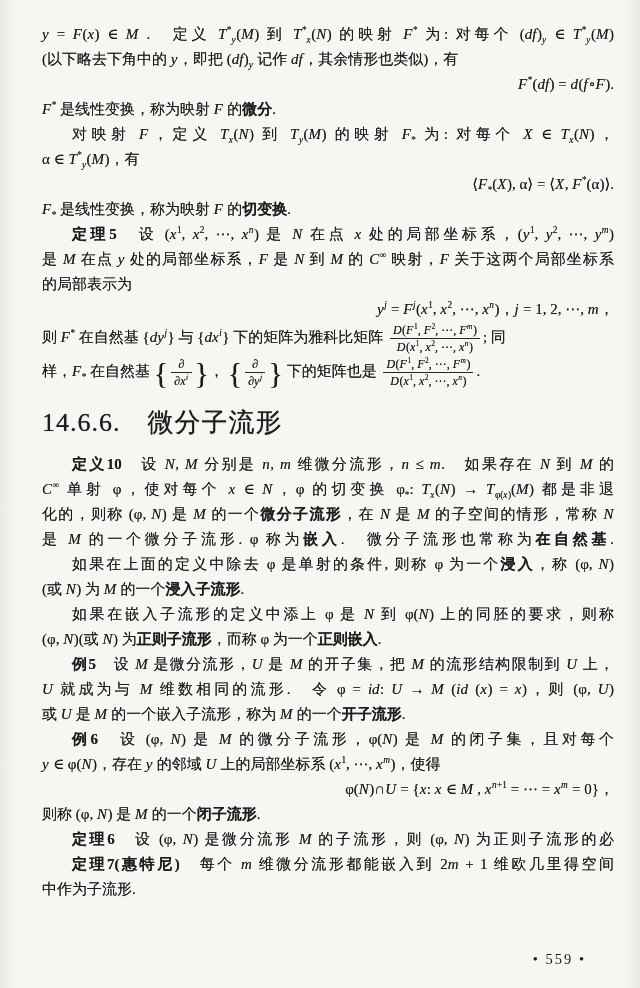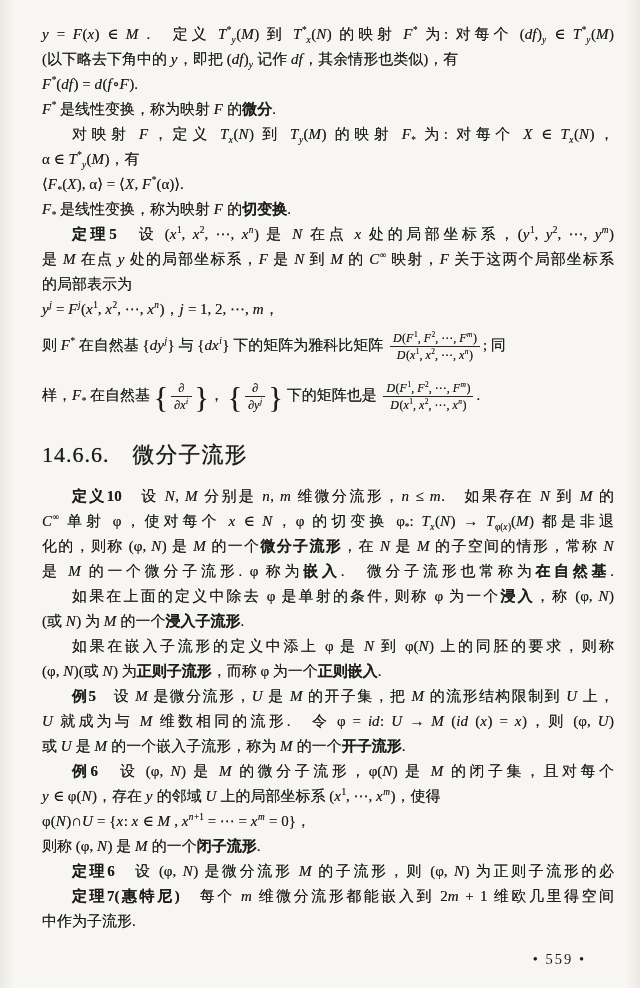--- a/index.html
+++ b/index.html
@@ -14,32 +14,32 @@
     color:#1c1c1c;
   }
   .text-block {
     position:absolute; left:42px; top:22px; width:572px;
     font-size:15px; line-height:25px;
     text-shadow:0 0 .5px rgba(25,25,25,.65);
   }
   .line { min-height:25px; }
   .line.indent { text-indent:2em; }
   .line.fill { text-align:justify; text-align-last:justify; }
-  .line.formula { text-align:left; text-indent:0; }
+  .line.formula { text-align:right; text-indent:0; }
   .line.heading {
-    font-size:22px; line-height:30px;
+    font-size:26px; line-height:30px;
     margin:18px 0 14px 0; letter-spacing:1px;
     text-shadow:0 0 .7px rgba(25,25,25,.8);
   }
   .seg.bold, .bold { font-weight:bold; }
   i { font-style:italic; padding-right:.5px; }
   sup,sub { font-size:.62em; line-height:0; }
   .frac {
     display:inline-block; text-align:center; vertical-align:middle;
-    font-size:12px; line-height:1.2; margin:9px 3px; text-indent:0;
+    font-size:12px; line-height:1.2; margin:1px 3px; text-indent:0;
   }
   .frac .num { display:block; border-bottom:1px solid #242424; padding:0 3px 1px; }
   .frac .den { display:block; padding:1px 3px 0; }
   .brace { font-size:30px; vertical-align:middle; font-weight:400; }
   .page-number {
     position:absolute; right:54px; bottom:20px;
     font-size:14.5px; font-weight:normal; letter-spacing:2px;
   }
 </style>
 </head>

